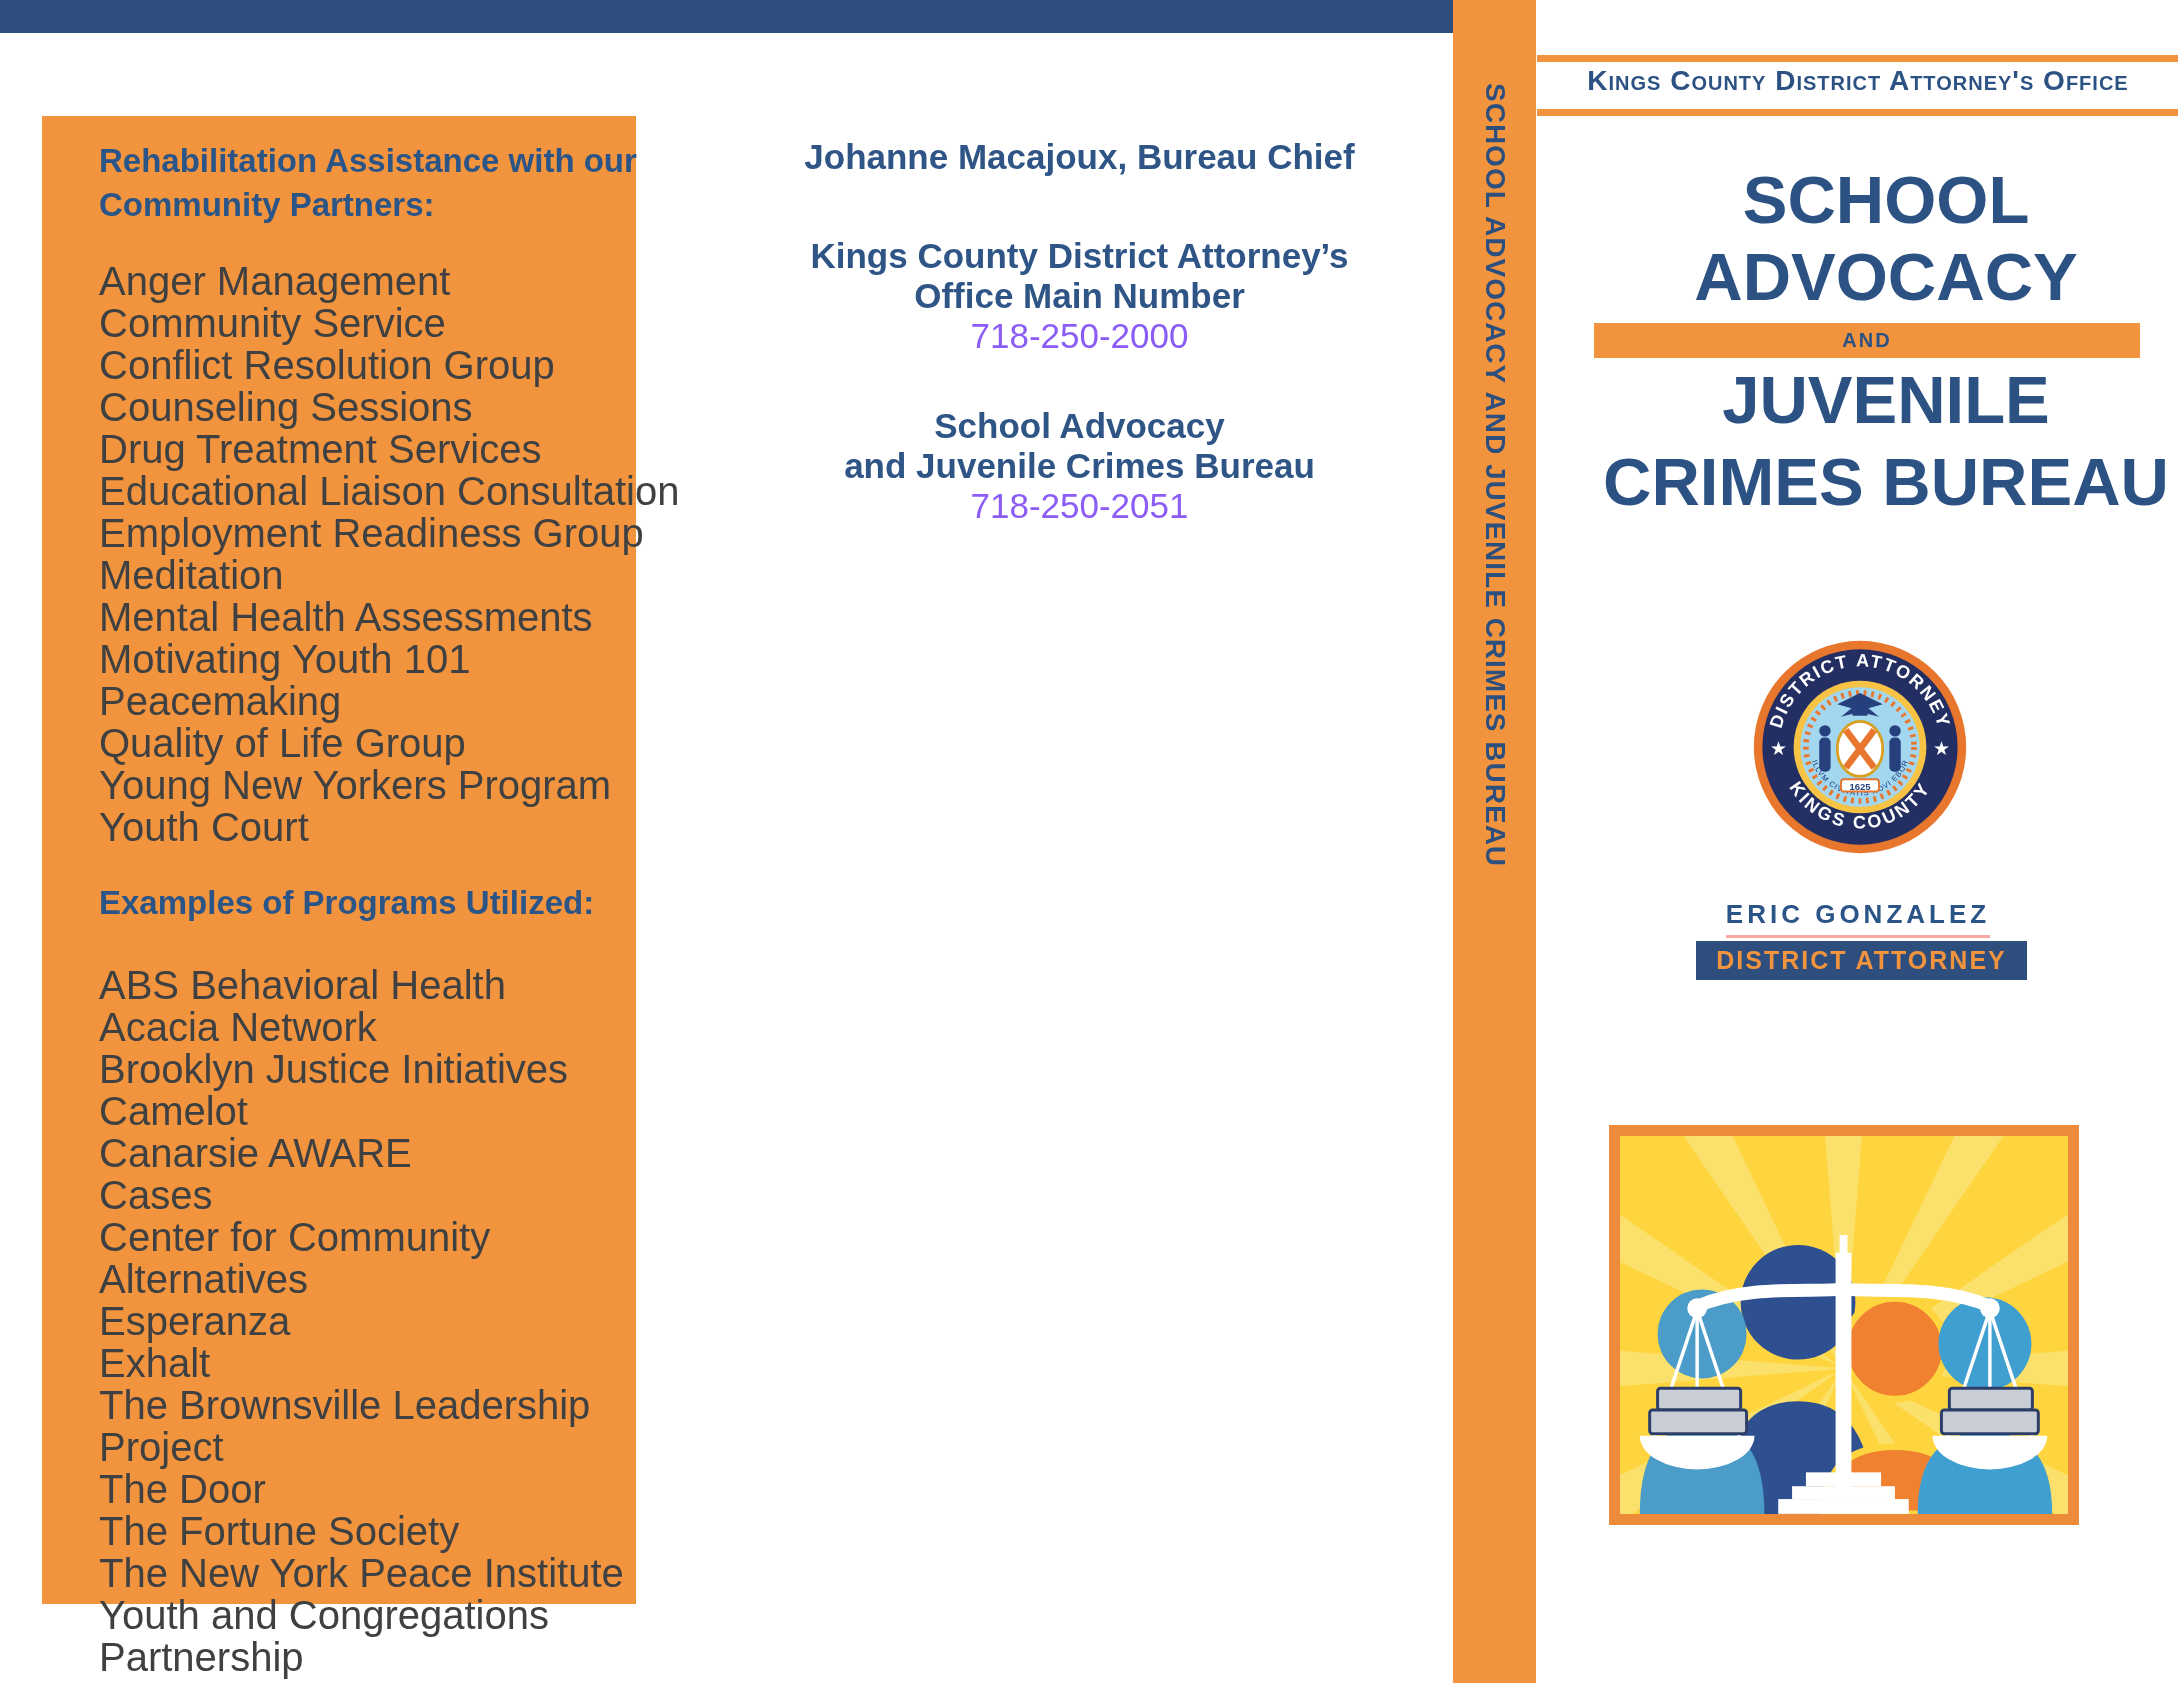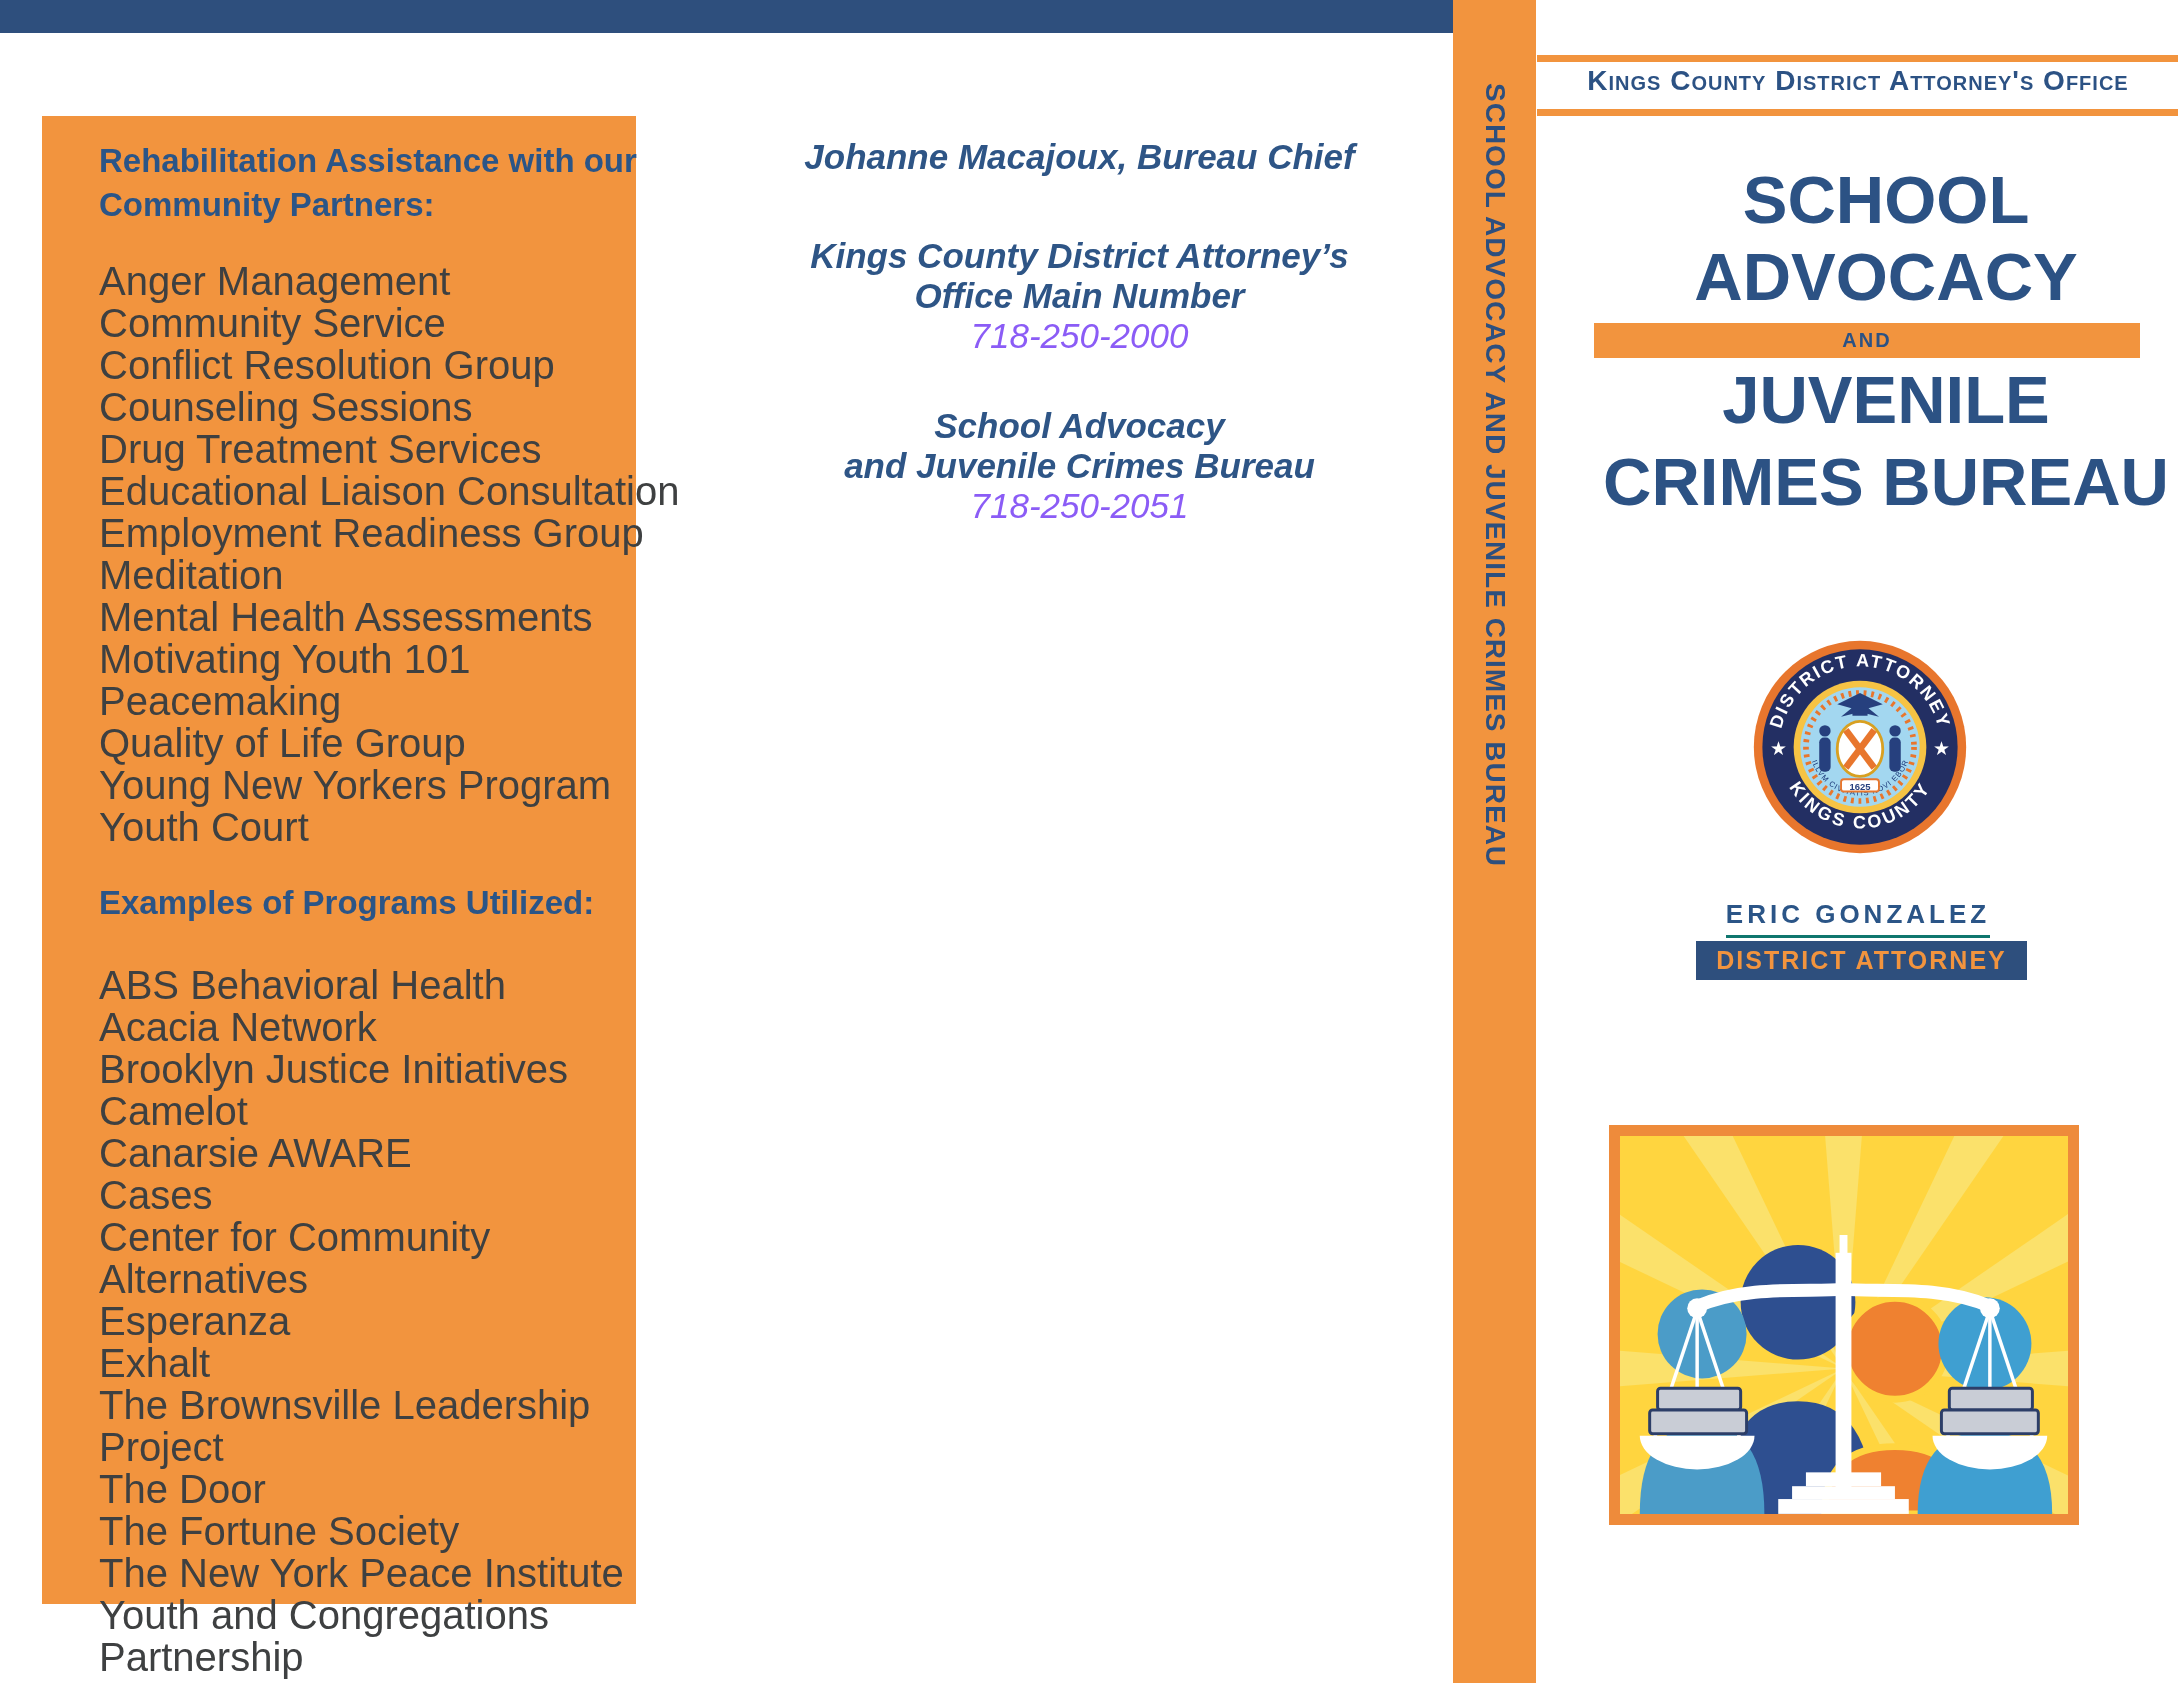--- a/index.html
+++ b/index.html
@@ -10,21 +10,21 @@
   .top-bar{position:absolute;left:0;top:0;width:1453px;height:33px;background:#2E4F7D;}
 
   
   .left-panel{position:absolute;left:42px;top:116px;width:594px;height:1488px;background:#F2943E;}
   .lp-heading{position:absolute;left:57px;width:569px;color:#2B5587;font-weight:bold;
               font-size:33px;line-height:44px;}
   .lp-list{position:absolute;left:57px;width:584px;margin:0;padding:0;list-style:none;
            color:#3E4041;font-size:40px;line-height:42px;}
 
   
-  .contact{position:absolute;left:713px;top:0;width:733px;height:1683px;font-style:italic;}
+  .contact{position:absolute;left:713px;top:0;width:733px;height:1683px;}
   .contact .block{position:absolute;left:0;width:733px;text-align:center;
                   color:#2E5586;font-weight:bold;font-size:35px;line-height:40px;}
   .contact .phone{font-weight:normal;color:#8b5cf6;}
 
   
   .spine{position:absolute;left:1453px;top:0;width:83px;height:1683px;background:#F2943E;
          display:flex;flex-direction:row;justify-content:center;}
   .spine-text{writing-mode:vertical-rl;padding-top:83px;color:#2D4F7E;font-weight:bold;
               font-size:28px;letter-spacing:1px;white-space:nowrap;}
 
@@ -40,21 +40,21 @@
               font-weight:bold;font-size:67px;line-height:81px;padding-left:28px;}
   .t1{top:159px;} .t2{top:236px;} .t3{top:359px;} .t4{top:441px;}
   .and-bar{position:absolute;left:57px;top:323px;width:546px;height:35px;background:#F2943E;
            text-align:center;}
   .and-text{color:#2C5284;font-weight:bold;font-size:20px;line-height:35px;letter-spacing:2px;}
 
   .seal{position:absolute;left:214px;top:638px;width:218px;height:218px;}
 
   .da-name-wrap{position:absolute;top:899px;left:0;width:642px;text-align:center;}
   .da-name{display:inline-block;color:#2B5587;font-weight:bold;font-size:26px;
-           letter-spacing:4px;border-bottom:3px solid #0f766e;padding-bottom:5px;}
+           letter-spacing:4px;border-bottom:3px solid #fca5a5;padding-bottom:5px;}
   .da-bar{position:absolute;left:159px;top:941px;width:331px;height:39px;background:#2E4F7D;
           text-align:center;}
   .da-title{color:#F2943E;font-weight:bold;font-size:25px;line-height:39px;letter-spacing:2px;}
 
   .illustration{position:absolute;left:72px;top:1125px;width:470px;height:400px;
                 border:11px solid #EE8B3B;box-sizing:border-box;background:#FFD53F;}
 </style>
 </head>
 <body>
 

